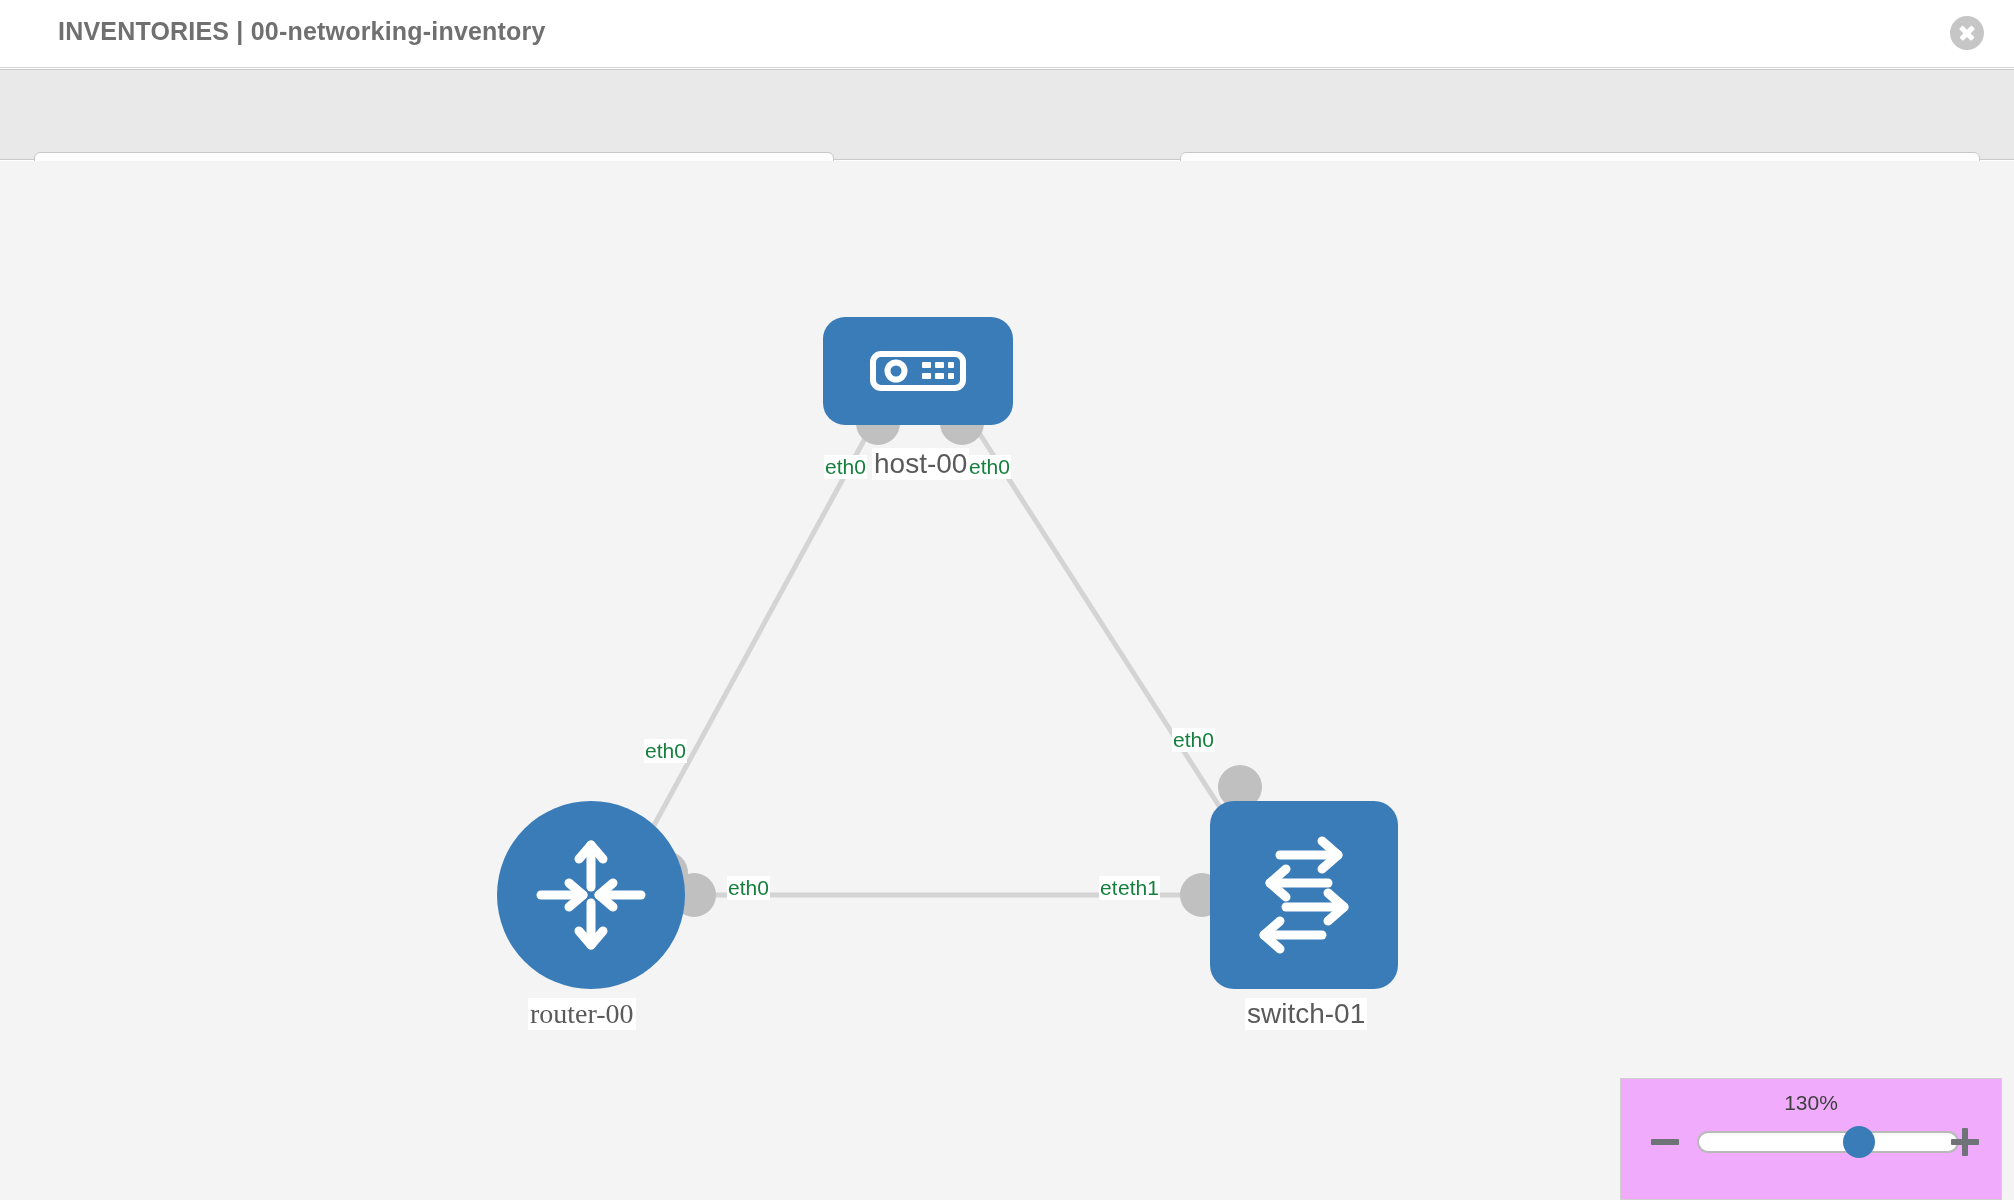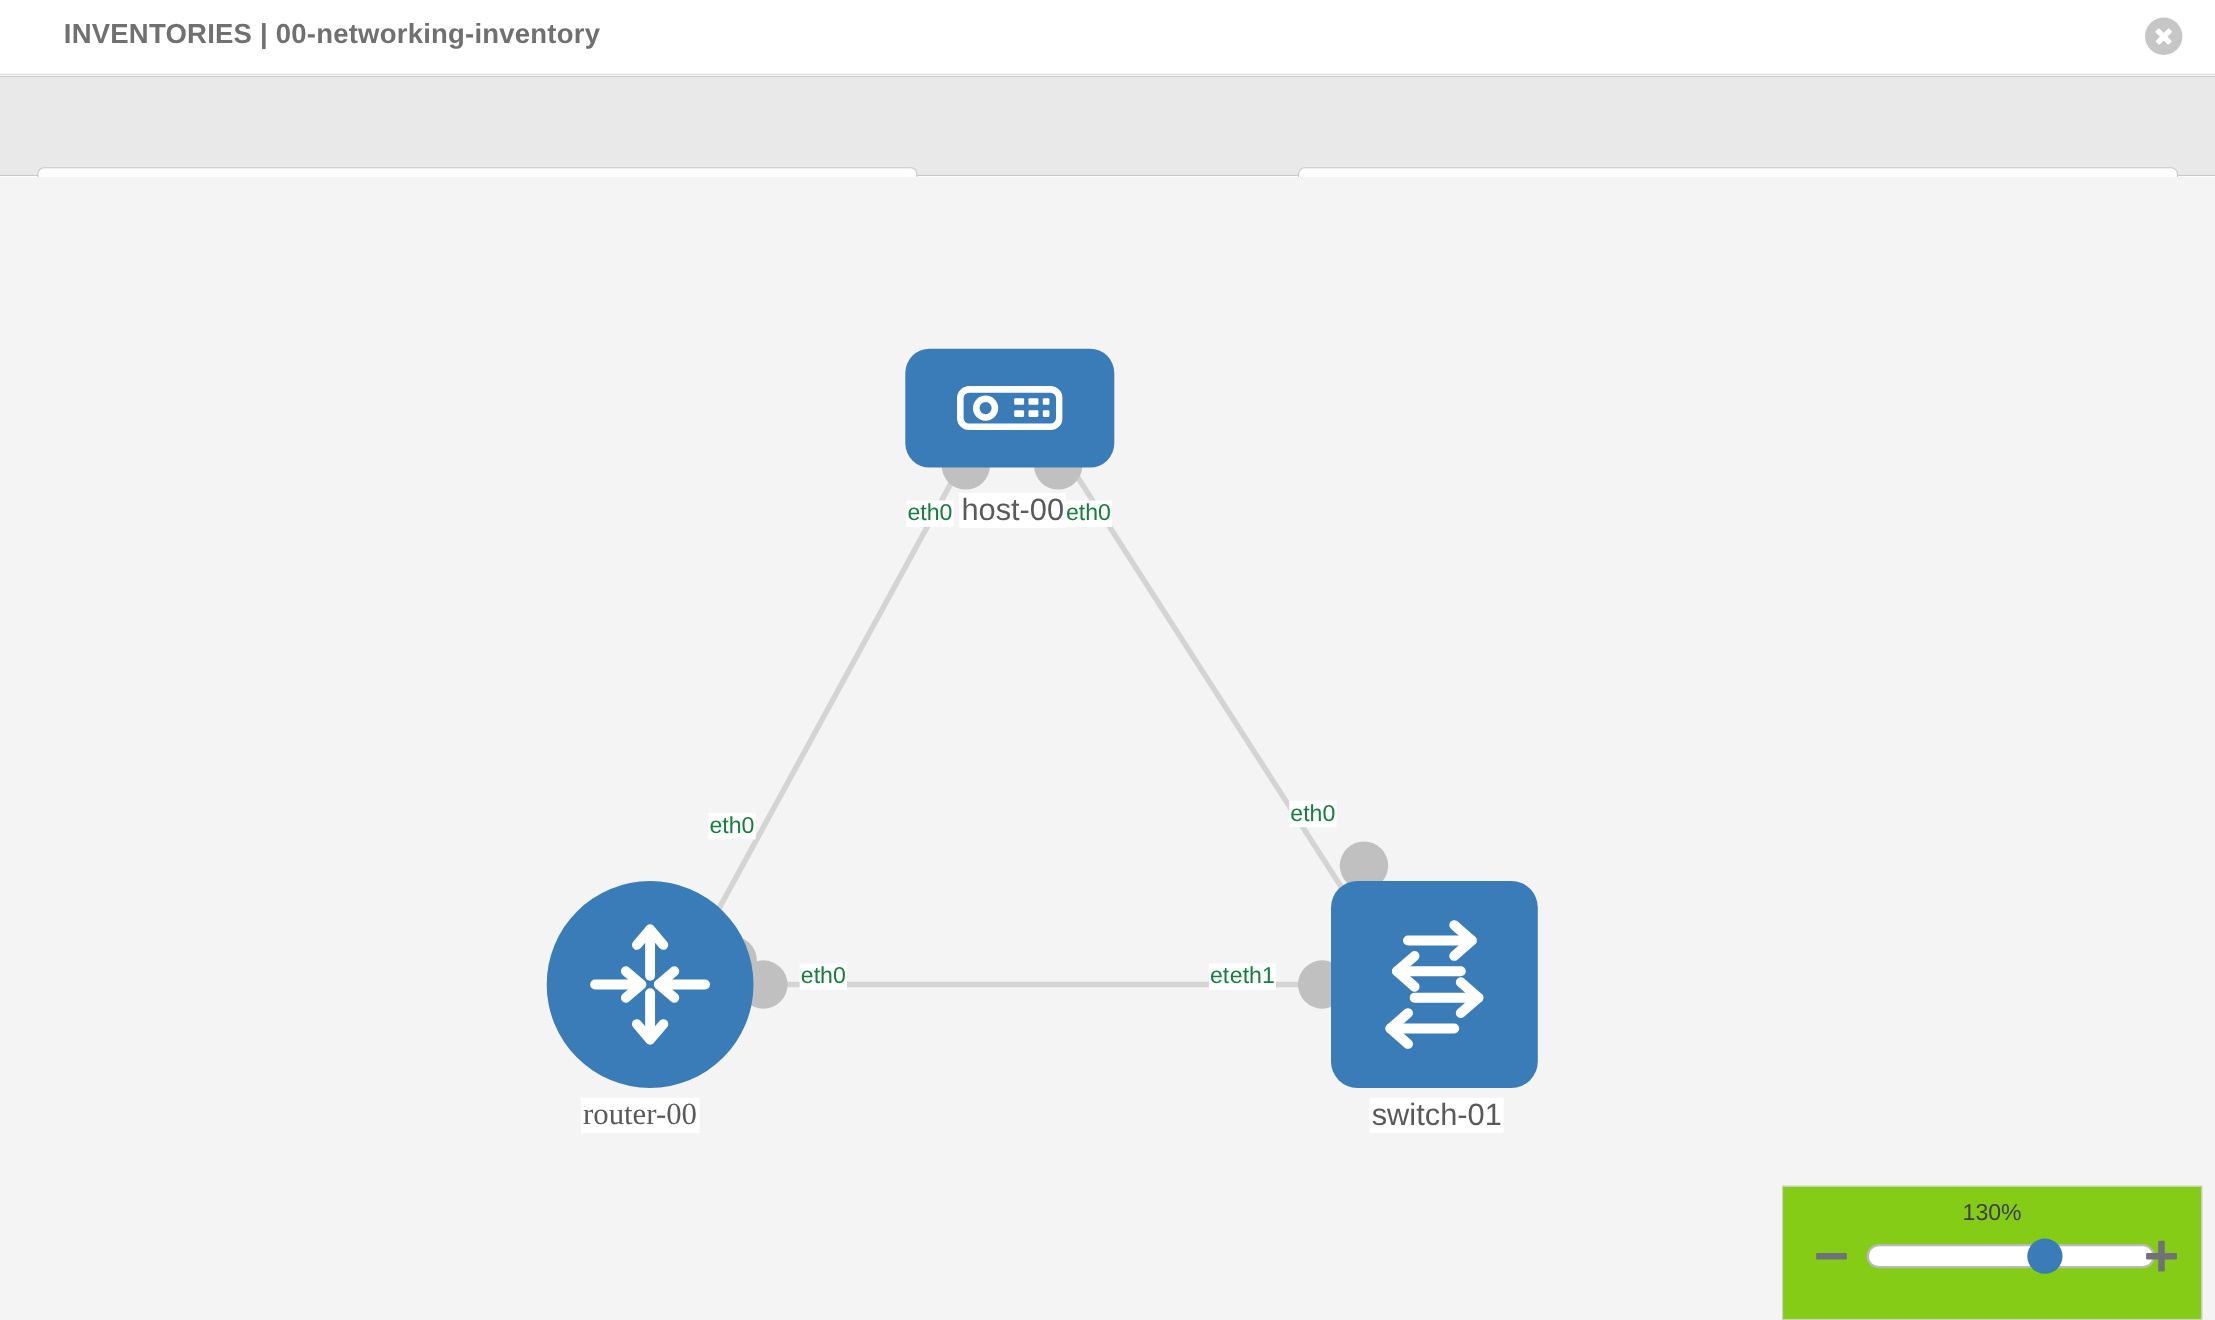--- a/index.html
+++ b/index.html
@@ -145,21 +145,21 @@
   #iface-switch-up   { left: 1172px; top: 567px; }
   #iface-router-e0   { left: 727px; top: 715px; }
   #iface-switch-e0   { left: 1099px; top: 715px; }
   #iface-switch-e1   { left: 1117px; top: 715px; }
 
   
   .zoom-panel {
     position: absolute;
     left: 1620px; top: 1078px;
     width: 382px; height: 122px;
-    background: #84cc16;
+    background: #f0abfc;
     border: 1px solid #cfcfcf;
   }
   .zoom-value {
     position: absolute;
     left: 0; right: 0; top: 12px;
     text-align: center;
     font-size: 21px;
     color: #3f3f3f;
   }
   .zoom-minus, .zoom-plus {

